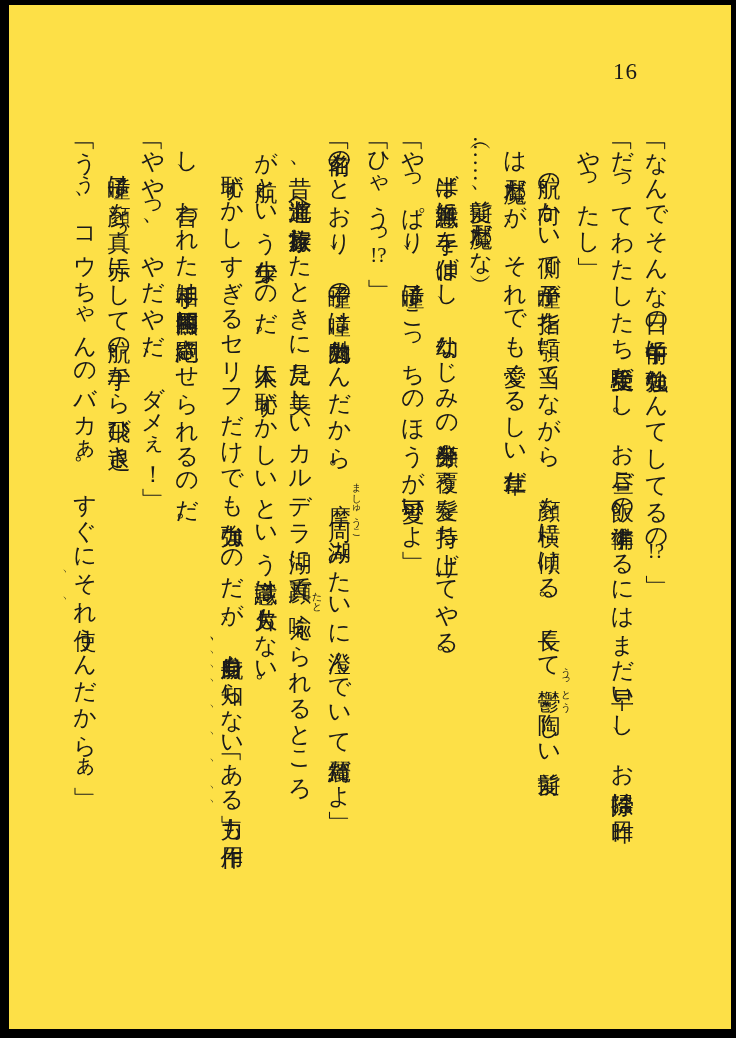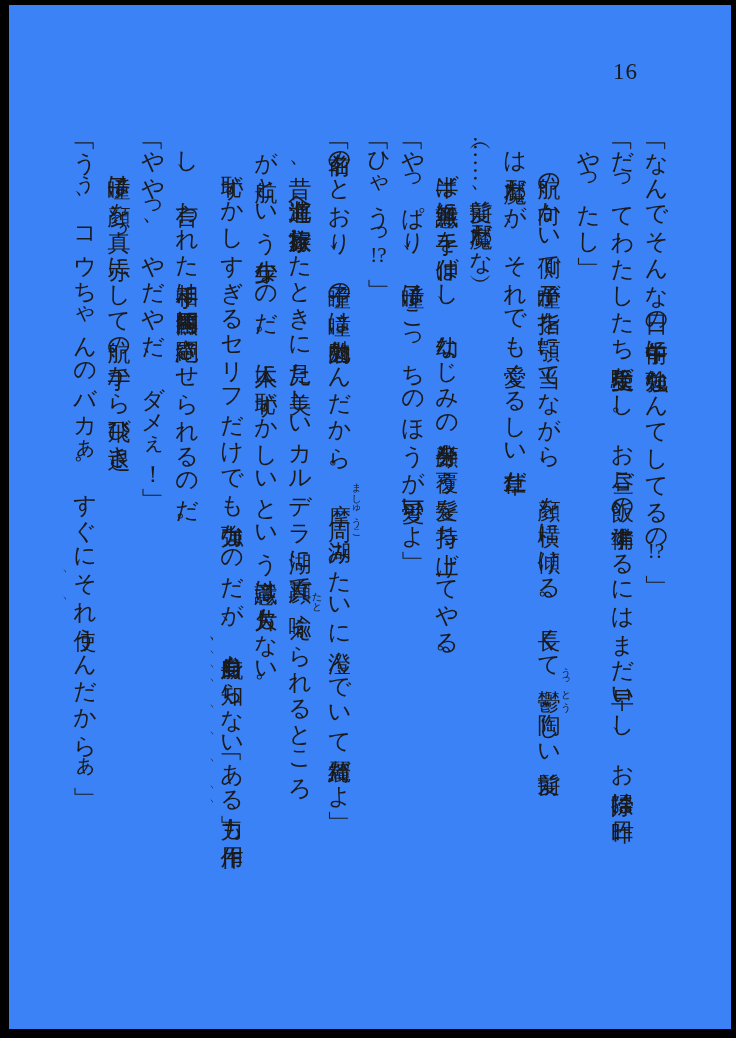--- a/index.html
+++ b/index.html
@@ -5,21 +5,21 @@
   html, body {
     margin: 0;
     padding: 0;
     background: #e8e8e8;
   }
   .page {
     position: relative;
     width: 736px;
     height: 1038px;
     box-sizing: border-box;
-    background: #3b82f6;
+    background: #fde047;
     border-style: solid;
     border-color: #000000;
     border-width: 5px 5px 9px 9px;
     overflow: hidden;
     font-family: "Liberation Serif", "DejaVu Serif", serif;
     color: #1a1a1a;
   }
   .page-number {
     position: absolute;
     top: 54px;

